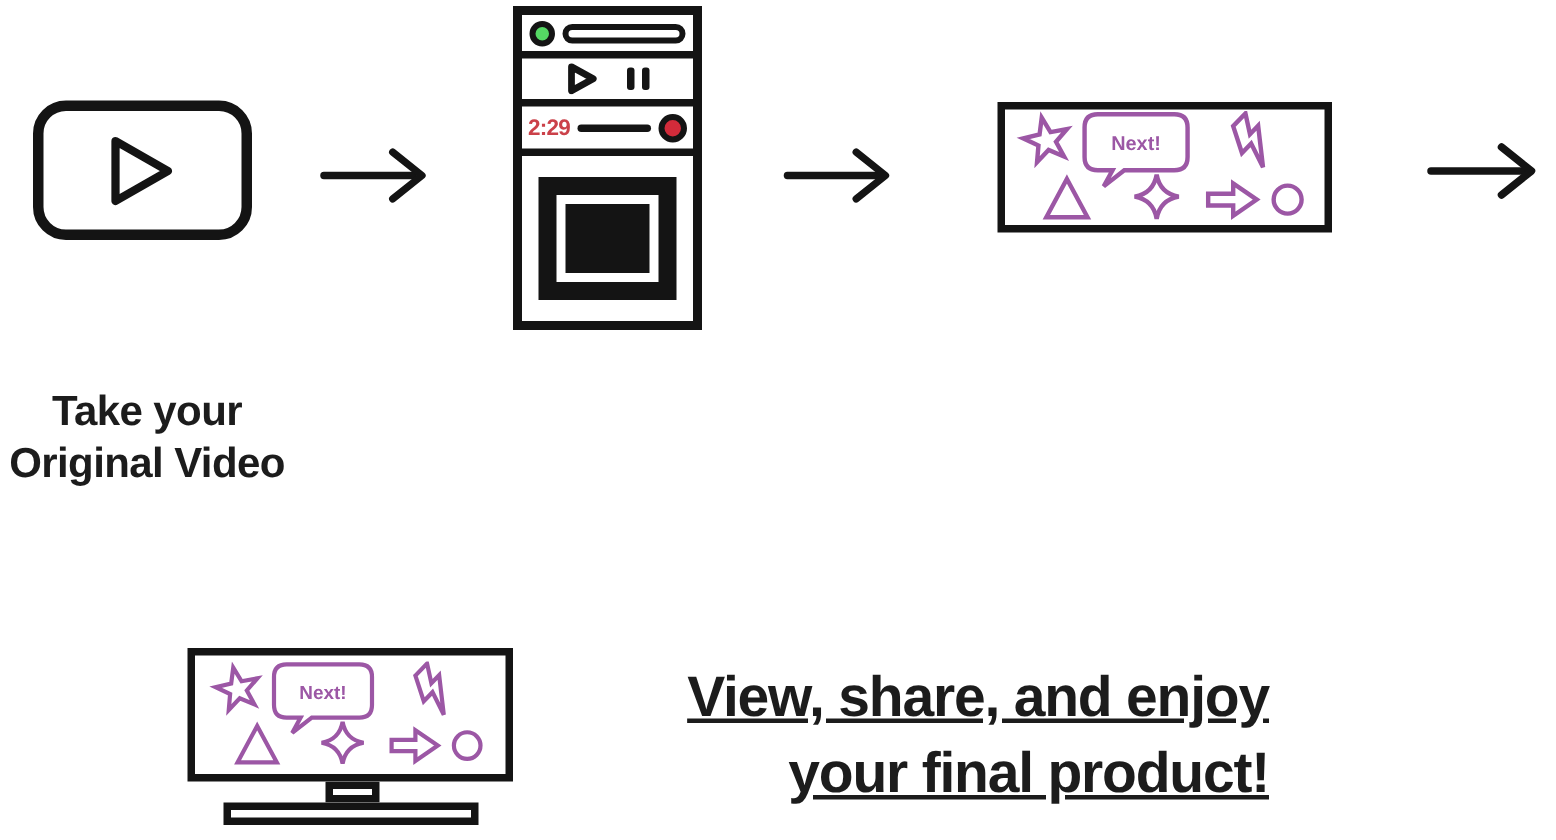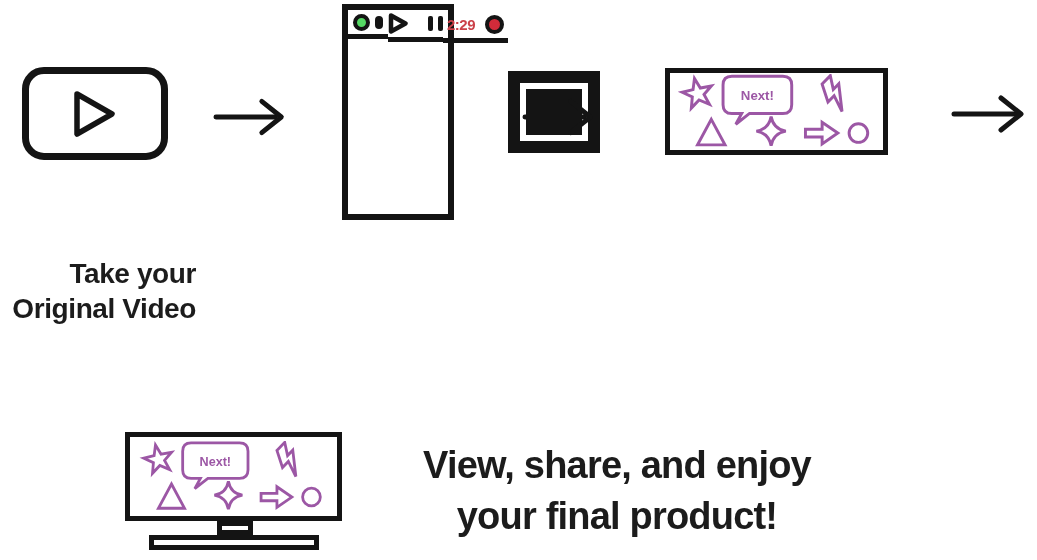--- a/index.html
+++ b/index.html
@@ -14,22 +14,22 @@
     border:7px solid #141414; border-radius:22px;
     display:flex; align-items:center; justify-content:center;
   }
   
   .arrow { position:absolute; }
   .arrow1 { left:213px; top:96px; }
   .arrow2 { left:522px; top:96px; }
   .arrow3 { left:951px; top:93px; }
   
   .player {
-    position:absolute; left:342px; top:4px; width:112px; height:216px;
-    border:6px solid #141414; background:#fff; display:flex; 
+    position:absolute; left:342px; top:4px; width:126px; height:216px;
+    border:6px solid #141414; background:#fff; display:flex; flex-direction:column;
   }
   .p-row { border-bottom:5px solid #141414; display:flex; align-items:center; }
   .p-row1 { height:29px; padding:0 5px; gap:5px; }
   .status-dot { width:17px; height:17px; border-radius:50%; border:4px solid #141414; background:#55d964; flex:none; }
   .url-pill { flex:1; height:13px; border:4px solid #141414; border-radius:7px; }
   .p-row2 { height:32px; justify-content:center; gap:20px; }
   .pause { display:flex; gap:5px; }
   .pause i { display:block; width:5px; height:15px; background:#141414; border-radius:2px; }
   .p-row3 { height:33px; padding:0 4px; gap:5px; }
   .time { font-size:15px; font-weight:700; color:#cb4149; letter-spacing:-0.5px; flex:none; }
@@ -39,36 +39,36 @@
   .thumb-outer { width:92px; height:82px; background:#141414; display:flex; align-items:center; justify-content:center; }
   .thumb-mid { width:68px; height:58px; background:#ffffff; display:flex; align-items:center; justify-content:center; }
   .thumb-inner { width:56px; height:46px; background:#141414; }
   
   .ibox {
     position:absolute; left:665px; top:68px; width:223px; height:87px;
     border:5px solid #141414; display:flex; align-items:center; justify-content:center;
   }
   
   .caption {
-    position:absolute; top:256px; text-align:right; white-space:pre-line;
+    position:absolute; top:256px; text-align:center; white-space:pre-line;
     font-size:28px; line-height:35px; font-weight:700; color:#1c1c1c; letter-spacing:-0.4px;
   }
   .cap1 { left:0; width:196px; }
   .cap2 { left:278px; width:245px; }
   .cap3 { left:598px; width:350px; }
   
   .monitor-screen {
     position:absolute; left:125px; top:432px; width:217px; height:89px;
     border:5px solid #141414; display:flex; align-items:center; justify-content:center;
   }
   .monitor-neck { position:absolute; left:217px; top:521px; width:36px; height:14px; border:5px solid #141414; background:#fff; }
   .monitor-base { position:absolute; left:149px; top:535px; width:170px; height:15px; border:5px solid #141414; background:#fff; }
   .final-text {
-    position:absolute; left:388px; top:440px; width:458px; text-align:center; white-space:pre-line;
-    font-size:38px; line-height:51px; font-weight:700; color:#1c1c1c; letter-spacing:-0.8px;
+    position:absolute; left:388px; top:440px; width:458px; text-align:right; white-space:pre-line;
+    font-size:38px; line-height:51px; font-weight:700; color:#1c1c1c; letter-spacing:-0.8px;text-decoration:underline;
   }
   .shape { stroke:#9c57a5; stroke-width:3; fill:none; }
   .bubble-text { fill:#9c57a5; font-family:"Liberation Sans",sans-serif; font-size:13.5px; font-weight:700; }
 </style>
 </head>
 <body>
 
 <div class="canvas">
 
   <svg width="0" height="0" style="position:absolute" aria-hidden="true">

